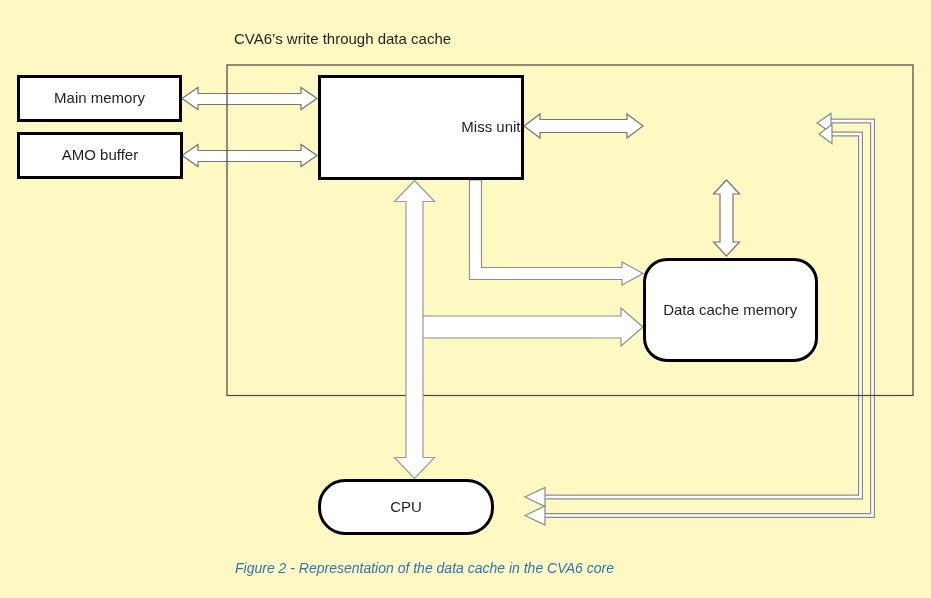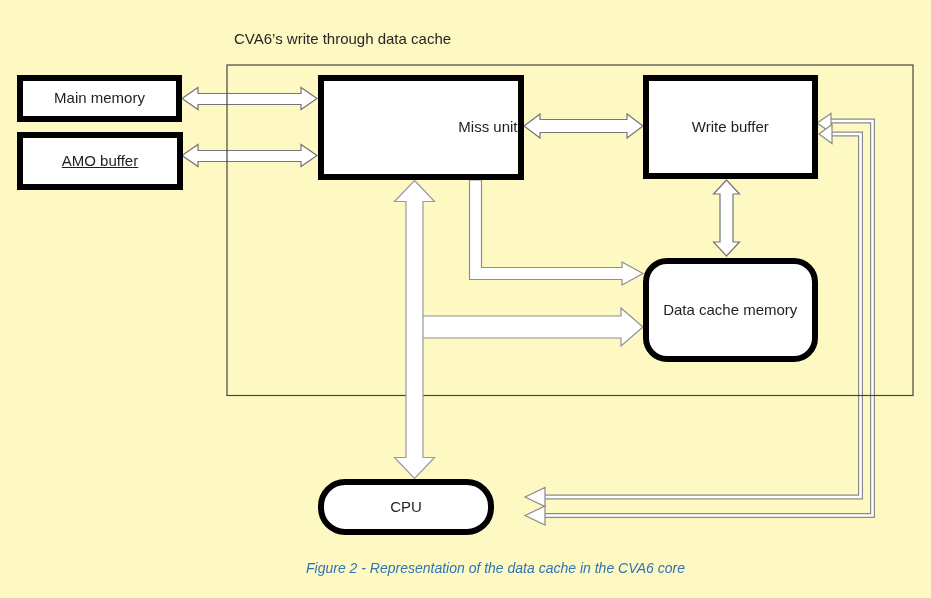--- a/index.html
+++ b/index.html
@@ -7,32 +7,32 @@
     position:relative;
     width:931px;height:598px;
     background:#fef9c3;
     font-family:"Liberation Sans","DejaVu Sans",sans-serif;
     overflow:hidden;
   }
   #arrow-layer{position:absolute;left:0;top:0;width:931px;height:598px;}
   .box{
     position:absolute;
     background:#ffffff;
-    border:6px solid #000000;
+    border:3px solid #000000;
     display:flex;align-items:center;justify-content:center;
     color:#1f1f1f;font-size:15px;line-height:1.1;
     text-align:center;box-sizing:border-box;
   }
   .diagram-title{
     position:absolute;left:234px;top:30px;
     font-size:15px;color:#262626;white-space:nowrap;
   }
   .figure-caption{
     position:absolute;left:235px;top:560px;width:450px;
-    text-align:right;font-style:italic;font-size:14px;color:#2E74B5;
+    text-align:left;font-style:italic;font-size:14px;color:#2E74B5;
     white-space:nowrap;
   }
 </style>
 </head>
 <body>
 
 <div id="stage">
 
   <svg id="arrow-layer" viewBox="0 0 931 598" xmlns="http://www.w3.org/2000/svg">
 
@@ -64,31 +64,28 @@
 
     <polygon points="414.5,180.5 434.5,201.5 423,201.5 423,457.5 434.5,457.5 414.5,478.5 394.5,457.5 406,457.5 406,201.5 394.5,201.5" fill="#ffffff" stroke="#9a9a9a" stroke-width="1.2"></polygon>
   </svg>
 
   <div class="diagram-title">CVA6’s write through data cache</div>
 
   <div class="box" style="left:17px;top:75px;width:165px;height:47px;">
     <span>Main memory</span>
   </div>
 
-  <div class="box" style="left:17px;top:132px;width:166px;height:58px;text-decoration:underline;">
+  <div class="box" style="left:17px;top:132px;width:166px;height:47px;">
     <span>AMO buffer</span>
   </div>
 
   <div class="box" style="left:318px;top:75px;width:205.5px;height:105px;justify-content:flex-end;">
     <span>Miss unit</span>
   </div>
 
-  <div class="box" style="left:643px;top:75px;width:174.5px;height:104px;">
-    <span>Write buffer</span>
-  </div>
 
   <div class="box" style="left:643px;top:258px;width:174.5px;height:104px;border-radius:24px;">
     <span>Data cache memory</span>
   </div>
 
   <div class="box" style="left:318px;top:479px;width:176px;height:56px;border-radius:27px;">
     <span>CPU</span>
   </div>
 
   <div class="figure-caption">Figure 2 - Representation of the data cache in the CVA6 core</div>

